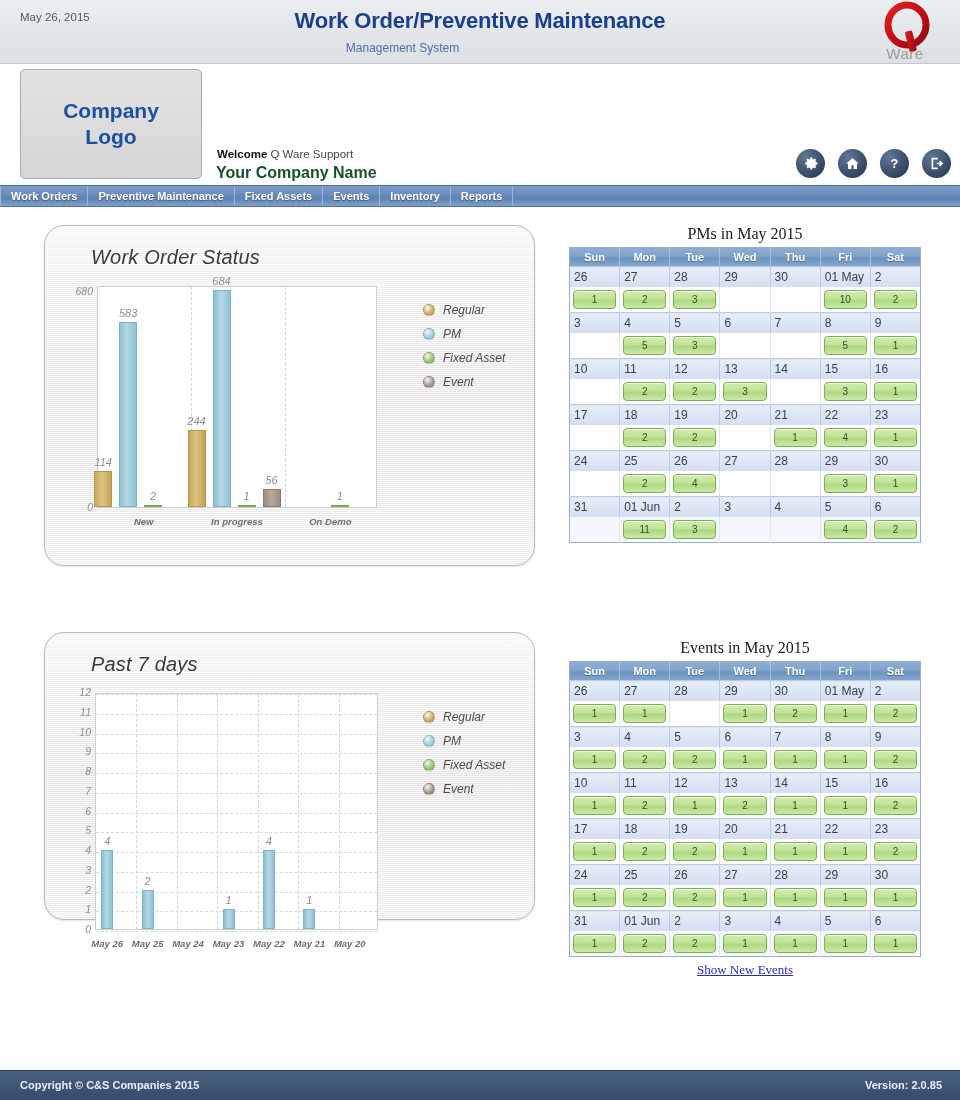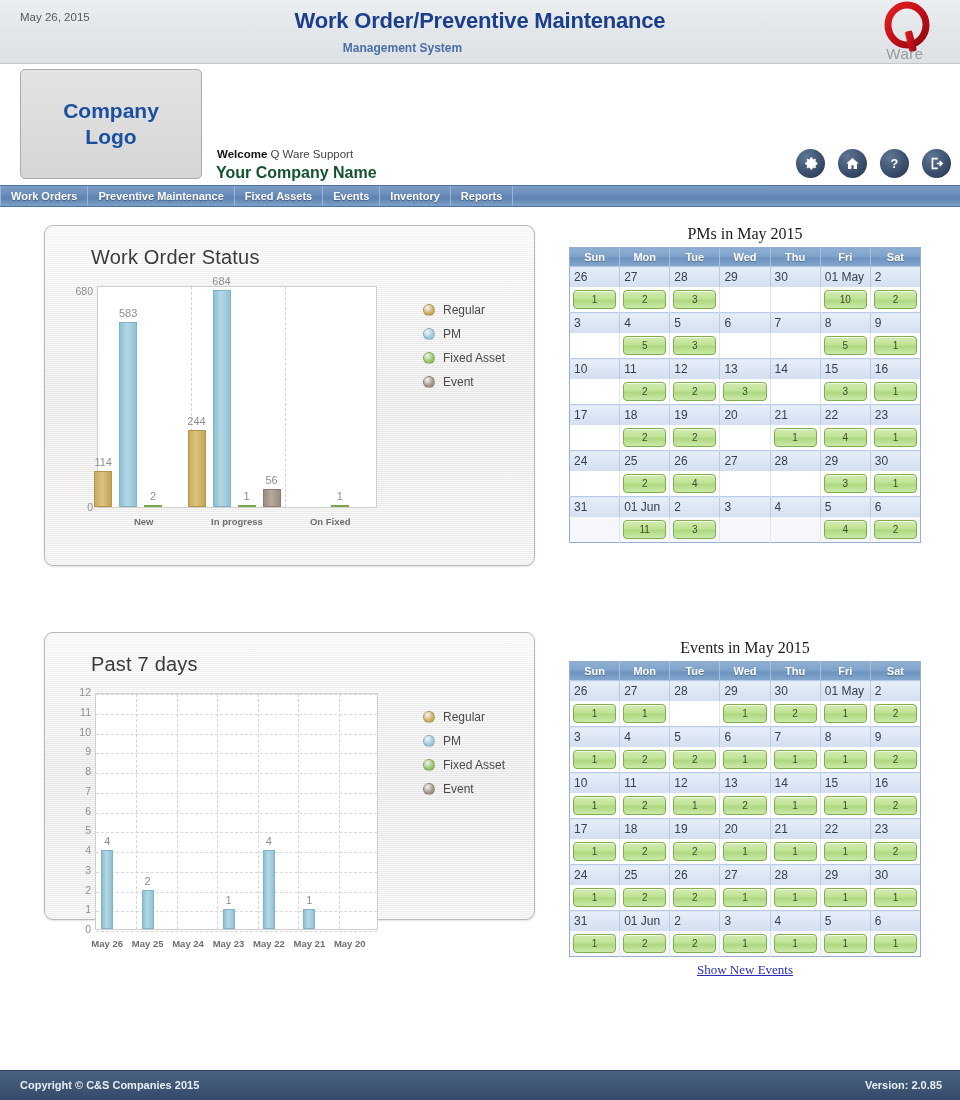--- a/index.html
+++ b/index.html
@@ -23,21 +23,21 @@
   #topdate {
     position:absolute; left:20px; top:11px;
     font-size:11.5px; color:#55585c;
   }
   #toptitle {
     position:absolute; left:0; top:8px; width:960px; text-align:center;
     font-size:22px; font-weight:bold; color:#1b3f8b; letter-spacing:-0.2px;
   }
   #topsub {
     position:absolute; left:0; top:41px; width:805px; text-align:center;
-    font-size:12px; font-weight:bold; color:#4a6fa5;
+    font-size:12px; font-weight:normal; color:#4a6fa5;
   }
   #qlogo {
     position:absolute; right:12px; top:1px; width:74px; height:62px;
   }
 
   
   #headband {
     position:absolute; left:0; top:64px; width:960px; height:120px;
     background:#ffffff;
     margin-left:12px;
@@ -96,22 +96,23 @@
 
   
   #main { position:absolute; left:0; top:207px; width:960px; height:863px; background:#fff; }
 
   
   .panel {
     position:absolute;
     background:
       repeating-linear-gradient(0deg, rgba(255,255,255,.55) 0px, rgba(255,255,255,.55) 1px, rgba(0,0,0,.018) 1px, rgba(0,0,0,.018) 2px),
       linear-gradient(to bottom,#fafafa,#eceaea 50%,#f4f3f2);
-    border:1px solid #b8b8b8; border-radius:9px;
+    border:1px solid #b8b8b8; border-radius:20px;
     box-shadow:0 1px 2px rgba(0,0,0,.12);
+    font-style:italic;
   }
   #panel-wos { left:44px; top:18px; width:491px; height:341px; }
   #panel-p7d { left:44px; top:425px; width:491px; height:288px; }
 
   .paneltitle {
     position:absolute; left:46px; top:20px;
     font-size:20px; color:#3b3b3b; letter-spacing:.2px;
   }
 
   .plotarea {
@@ -323,21 +324,21 @@
         </div>
         <div class="legrow">
           <span class="legdot" style="background: radial-gradient(circle at 35% 30%, rgba(255, 255, 255, 0.333), rgb(162, 149, 138) 60%, rgb(162, 149, 138)); border: 1px solid rgba(0, 0, 0, 0.15);"></span>
           <span class="legtxt">Event</span>
         </div>
       </div>
   <div class="axlabel" style="left: 16px; width: 32px; top: 275px;">0</div>
       <div class="axlabel" style="left: 16px; width: 32px; top: 59.3429px;">680</div>
       <div class="catlabel" style="left: 52px; width: 93.3333px; top: 290px;">New</div>
       <div class="catlabel" style="left: 145.333px; width: 93.3333px; top: 290px;">In progress</div>
-      <div class="catlabel" style="left: 238.667px; width: 93.3333px; top: 290px;">On Fixed</div>
+      <div class="catlabel" style="left: 238.667px; width: 93.3333px; top: 290px;">On Demo</div>
     </div>
 
   <div class="panel" id="panel-p7d">
     <div class="paneltitle">Past 7 days</div>
     <div class="plotarea" id="p7d-plot">
         <div class="hdash" style="top: 237px;"></div>
         <div class="hdash" style="top: 217.25px;"></div>
         <div class="hdash" style="top: 197.5px;"></div>
         <div class="hdash" style="top: 177.75px;"></div>
         <div class="hdash" style="top: 158px;"></div>

